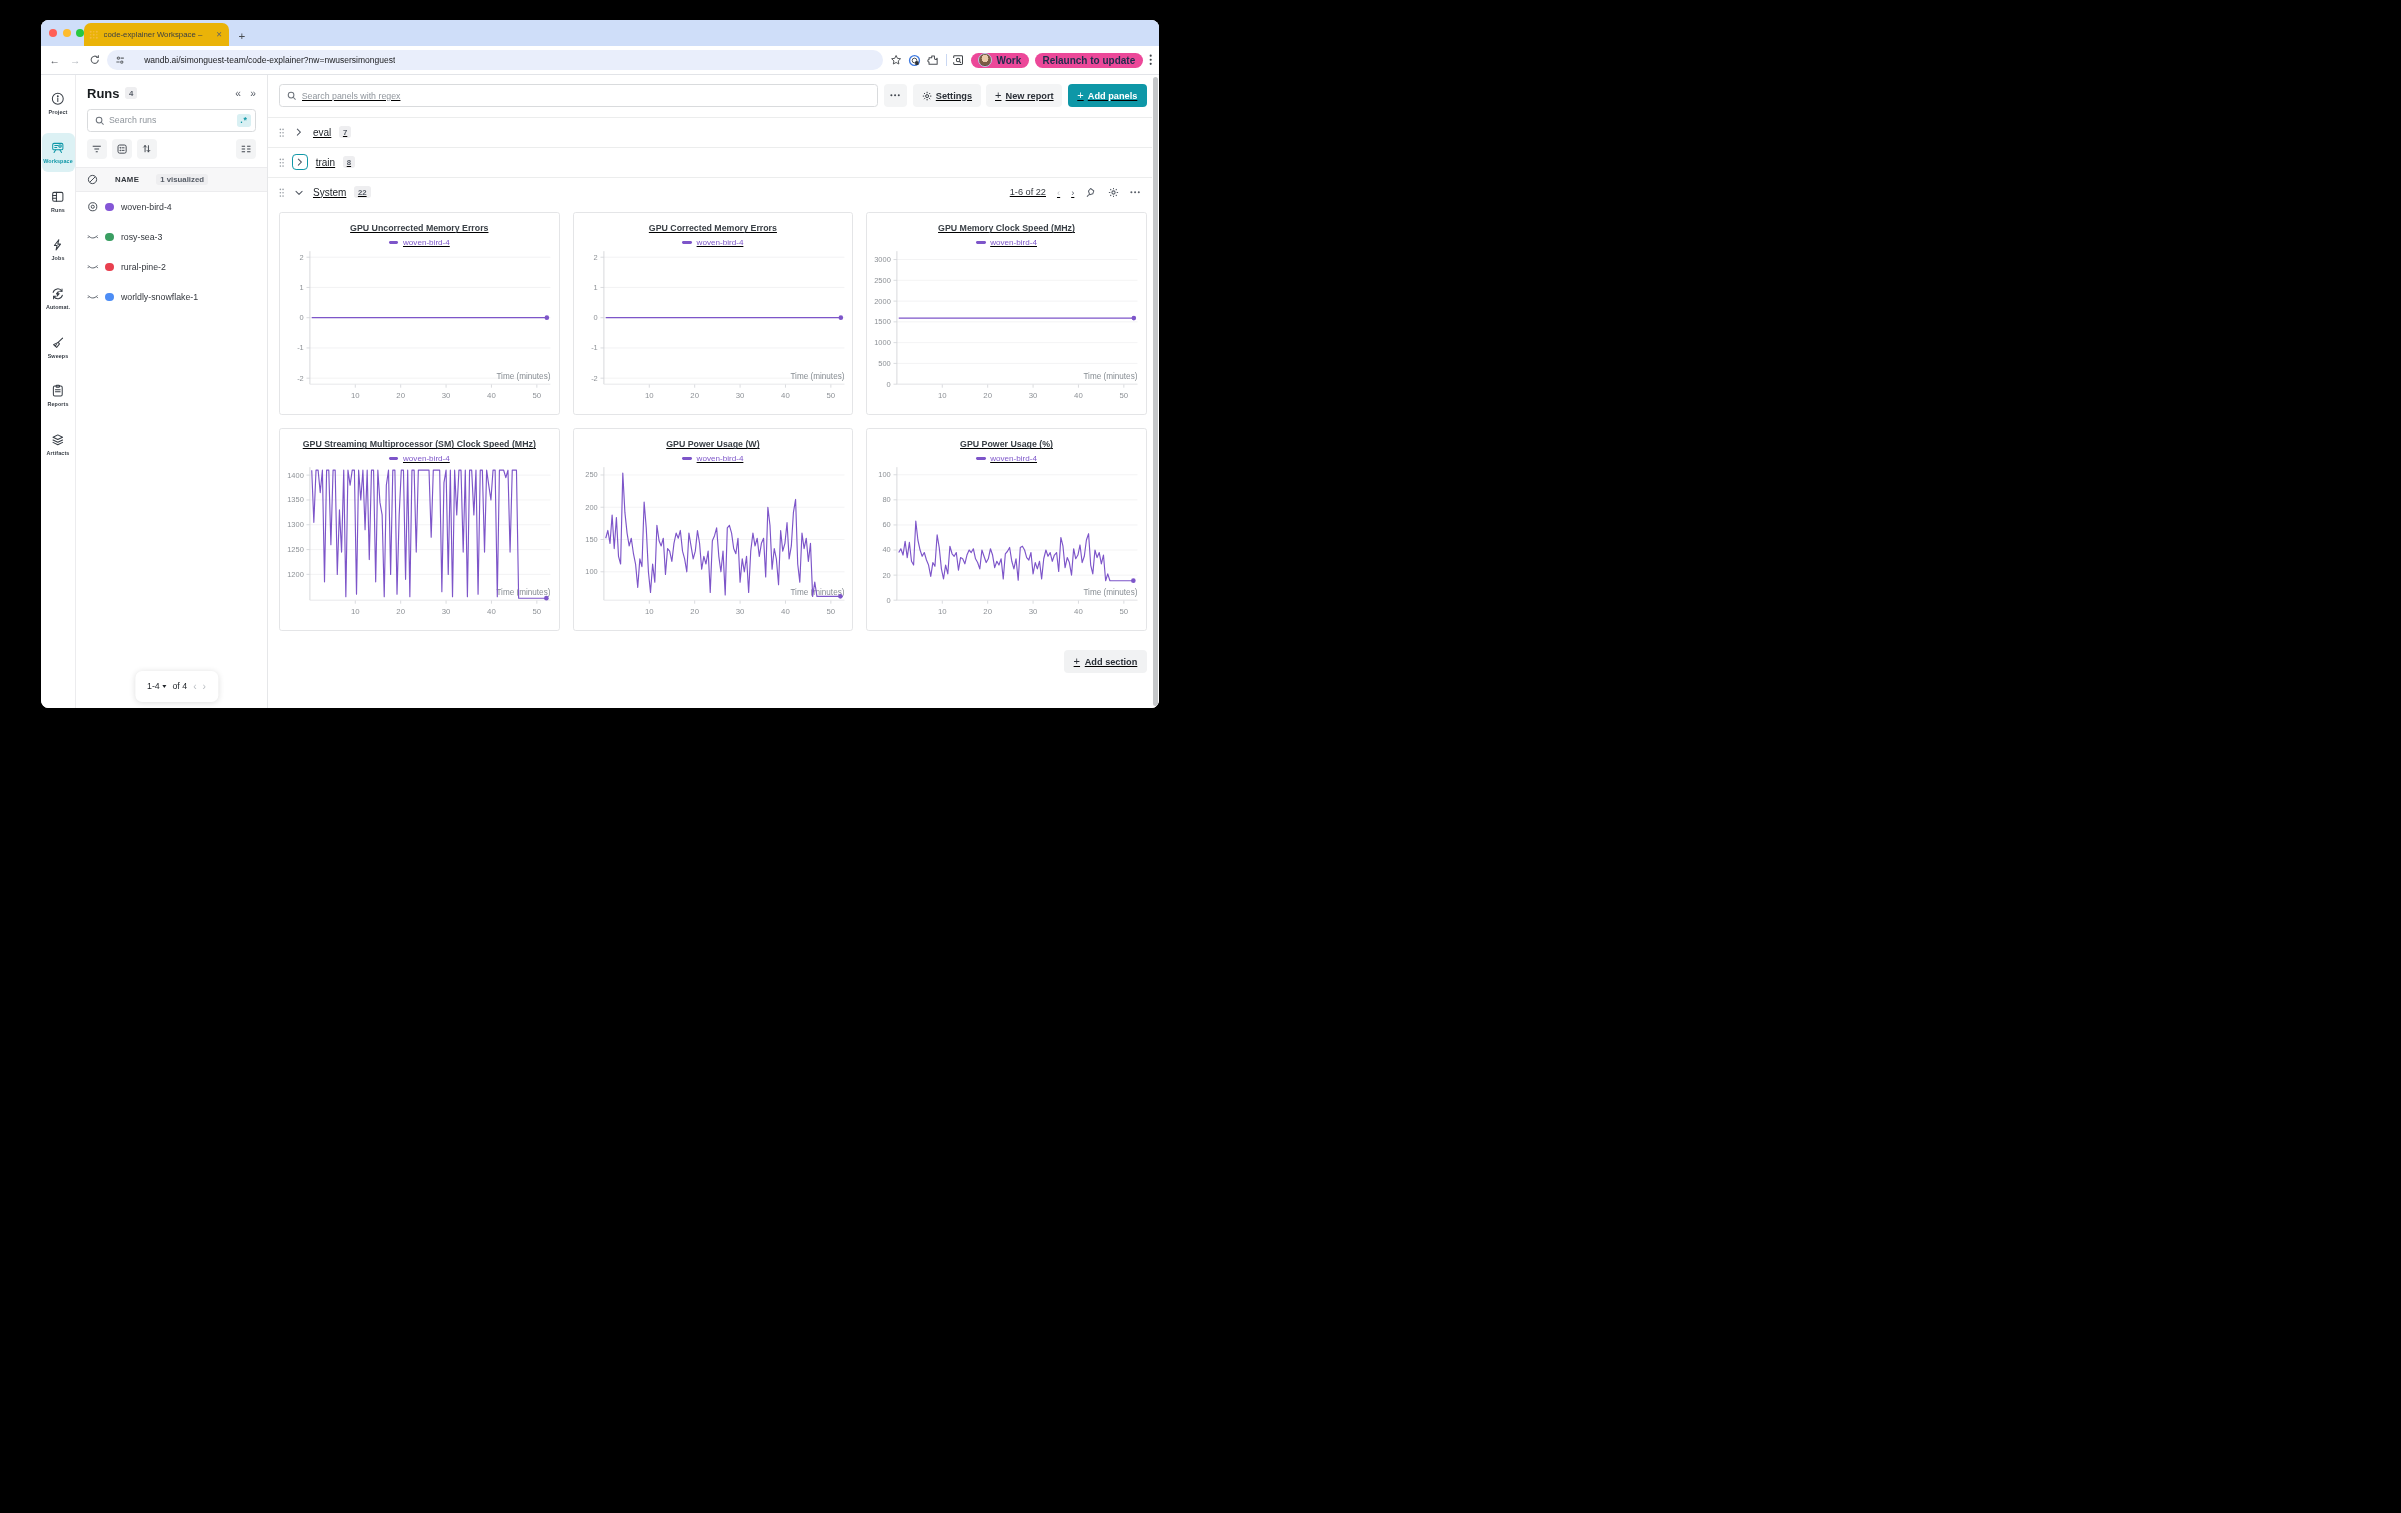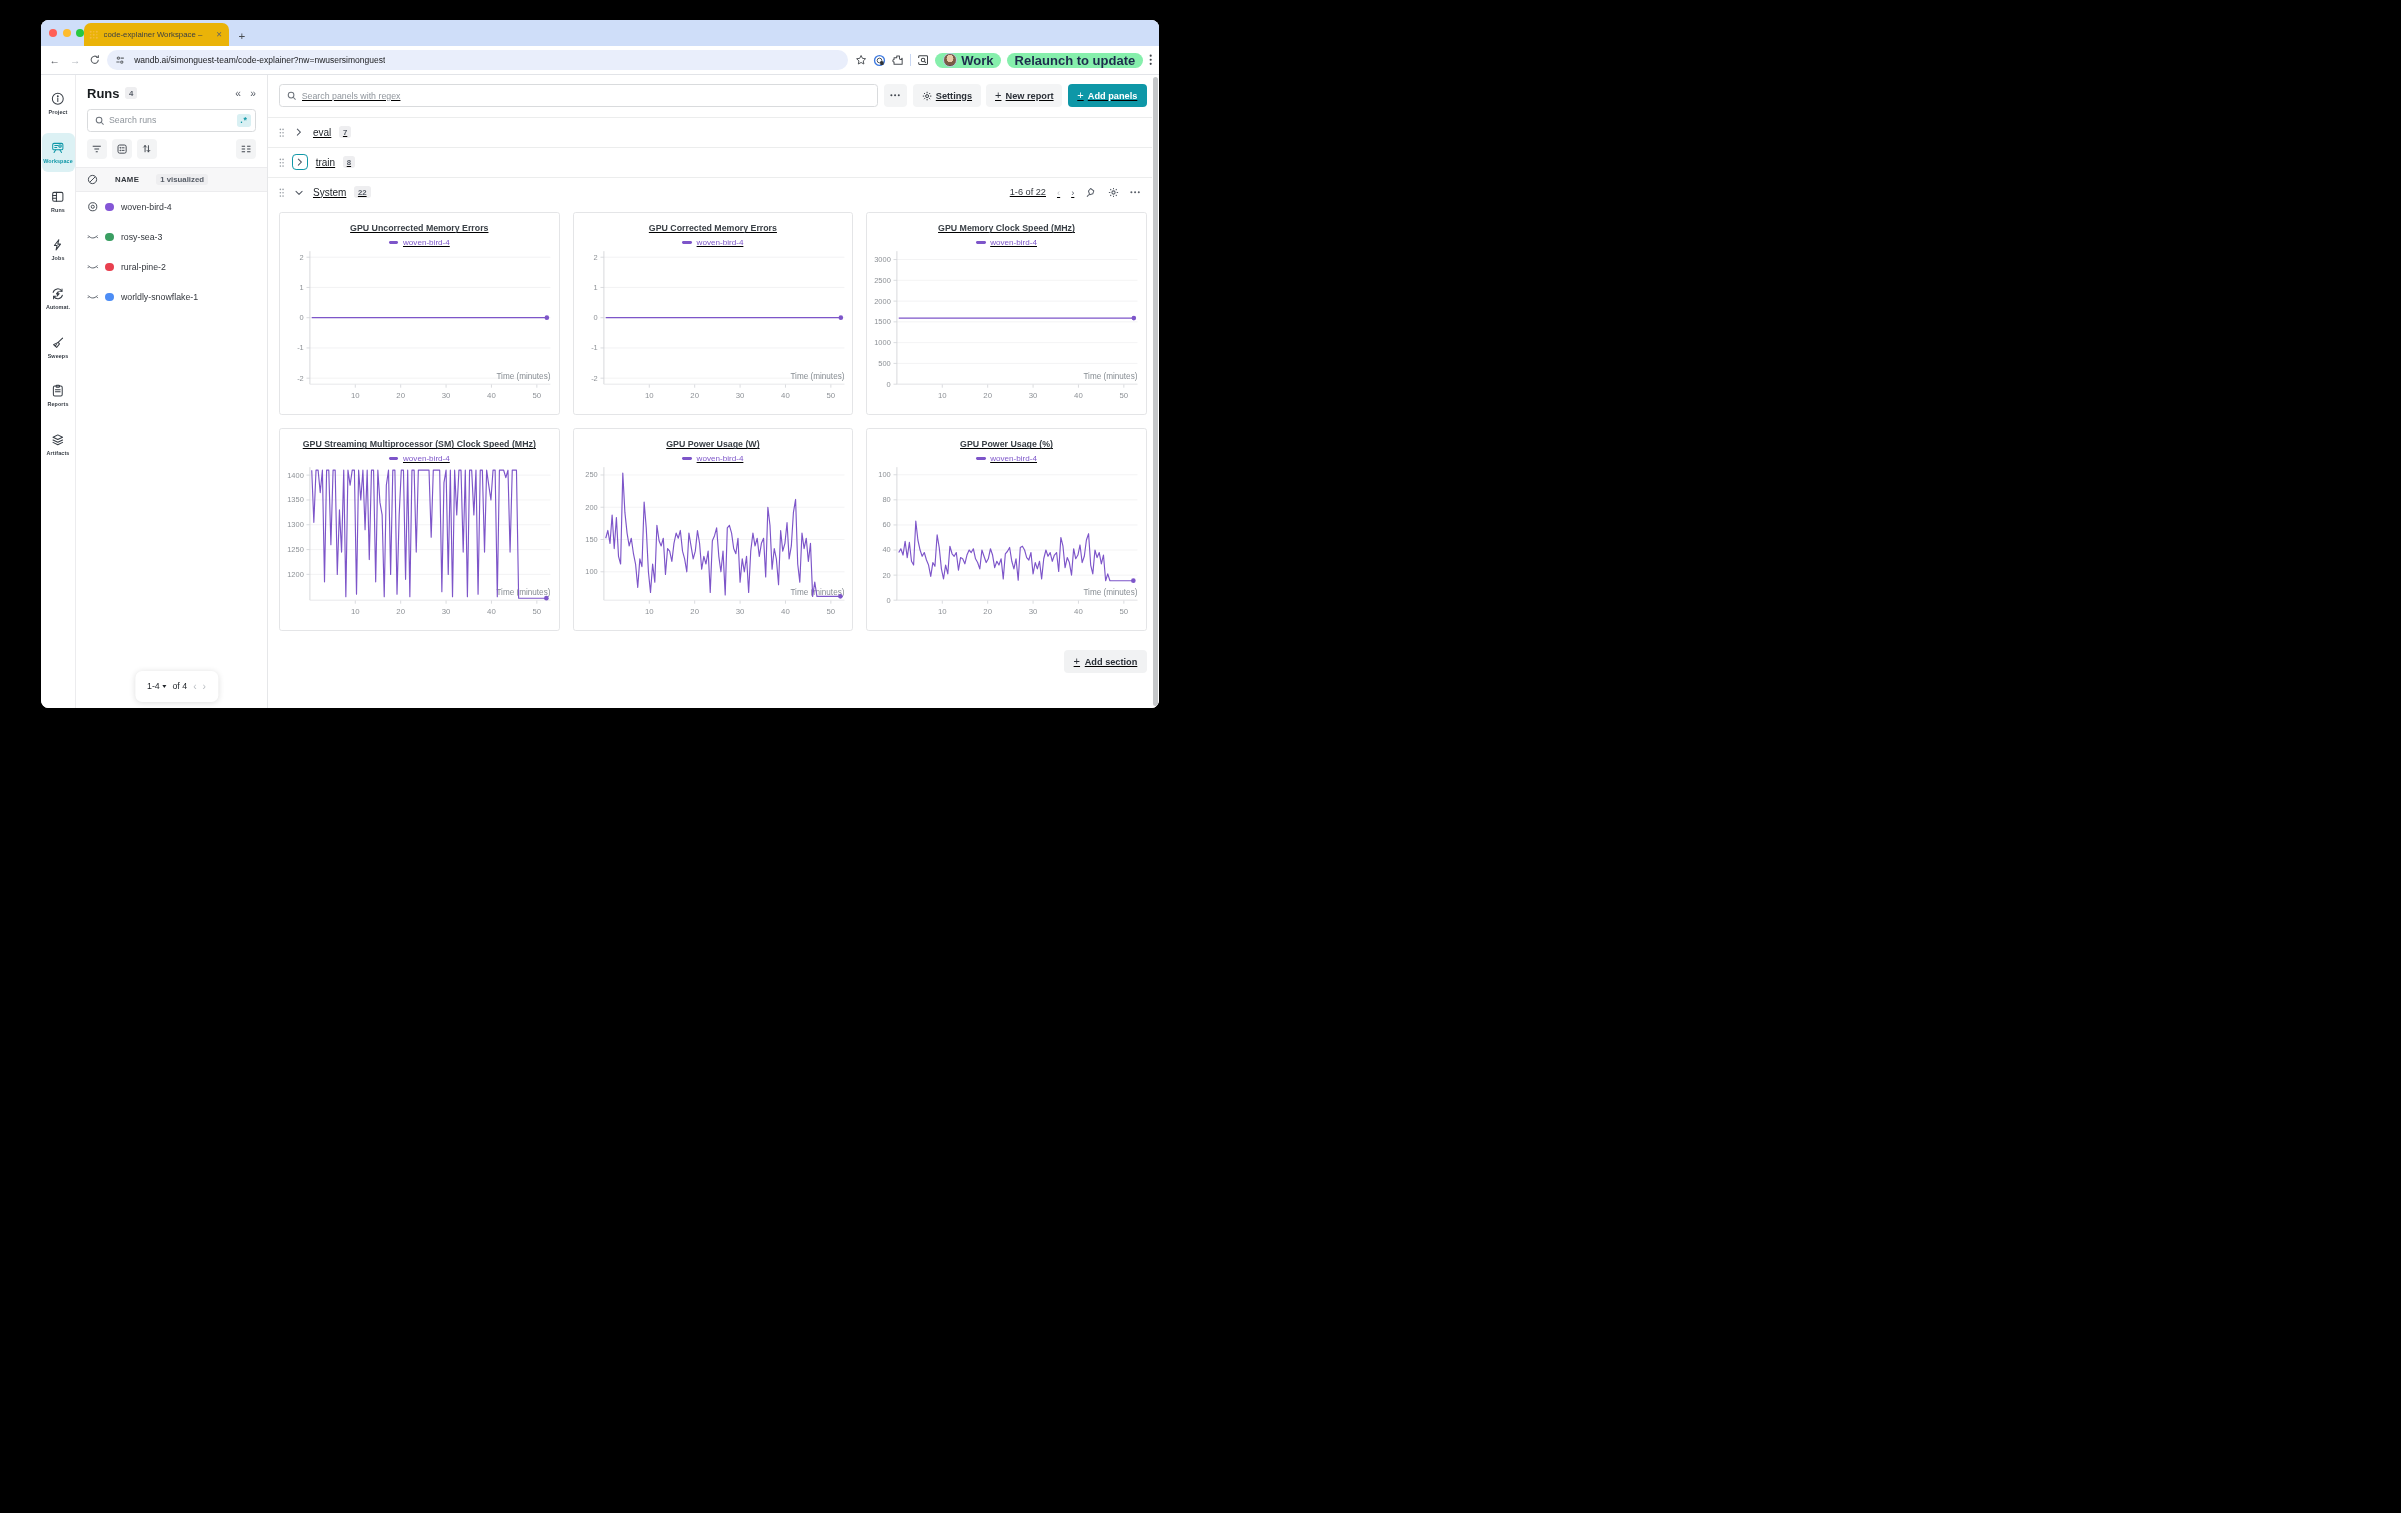--- a/index.html
+++ b/index.html
@@ -11,25 +11,25 @@
   .traffic { position:absolute; left:8.1px; top:8.8px; display:flex; gap:5.4px; }
   .traffic span { width:8.1px; height:8.1px; border-radius:50%; display:block; }
   .t-red{background:#ff5f57;} .t-yellow{background:#febc2e;} .t-green{background:#28c840;}
   .tab { margin-left:43px; width:145px; height:23px; background:#eab308; border-radius:6.8px 6.8px 0 0; display:flex; align-items:center; padding:0 5.4px; gap:4.7px; }
   .tab-title { flex:1; font-size:7.8px; color:#3d4043; white-space:nowrap; overflow:hidden; text-overflow:ellipsis; }
   .tab-close { font-size:7.5px; color:#5f6368; padding:0 1.4px; }
   .newtab { font-size:11.5px; color:#474b50; margin:0 0 4.7px 9.5px; }
   .btoolbar { height:28.5px; background:#fff; border-bottom:0.7px solid #e2e4e8; display:flex; align-items:center; padding:0 6.8px; gap:6.8px; flex-shrink:0; }
   .nav-arrow { font-size:10.2px; color:#5f6368; width:13.6px; text-align:center; }
   .nav-arrow.disabled { color:#b6bac0; }
-  .urlbar { flex:1; height:20.3px; background:#e9eefb; border-radius:10.2px; display:flex; align-items:center; padding:0 2.7px 0 8.1px; gap:9px; }
+  .urlbar { flex:1; height:20.3px; background:#e9eefb; border-radius:10.2px; display:flex; align-items:center; padding:0 2.7px 0 8.1px; gap:19px; }
   .url-text { font-size:8.5px; color:#202124; white-space:nowrap; overflow:hidden; }
   .chrome-right { display:flex; align-items:center; gap:6.1px; }
   .vsep { width:0.7px; height:12.2px; background:#c9d7f2; }
-  .pill { background:#86efac; border-radius:10.2px; height:15px; display:flex; align-items:center; padding:0 7.5px; gap:4.1px; font-size:13px; color:#1d2c4c; font-weight:600; }
+  .pill { background:#ec4899; border-radius:10.2px; height:15px; display:flex; align-items:center; padding:0 7.5px; gap:4.1px; font-size:10px; color:#1d2c4c; font-weight:600; }
   .avatar { width:14.2px; height:14.2px; border-radius:50%; background:radial-gradient(circle at 50% 38%, #e8c9a8 0 36%, #7a5b44 37% 70%, #5b4432 71%); border:0.7px solid #b9c6e2; }
   icon, .ic { display:inline-flex; }
 
   
   .app { flex:1; display:flex; overflow:hidden; background:#fff; position:relative; }
   .leftnav { width:35px; border-right:0.7px solid #ececee; display:flex; flex-direction:column; align-items:center; padding-top:9.5px; flex-shrink:0; }
   .nav-item { width:33px; padding:8.1px 0; margin-bottom:9.5px; display:flex; flex-direction:column; align-items:center; gap:3.4px; color:#363c44; }
   .nav-item .lbl { font-size:5.4px; font-weight:700; letter-spacing:0.1px; }
   .nav-item.active { background:#dcf1f4; border-radius:6.1px; color:#0e97a7; }
 

